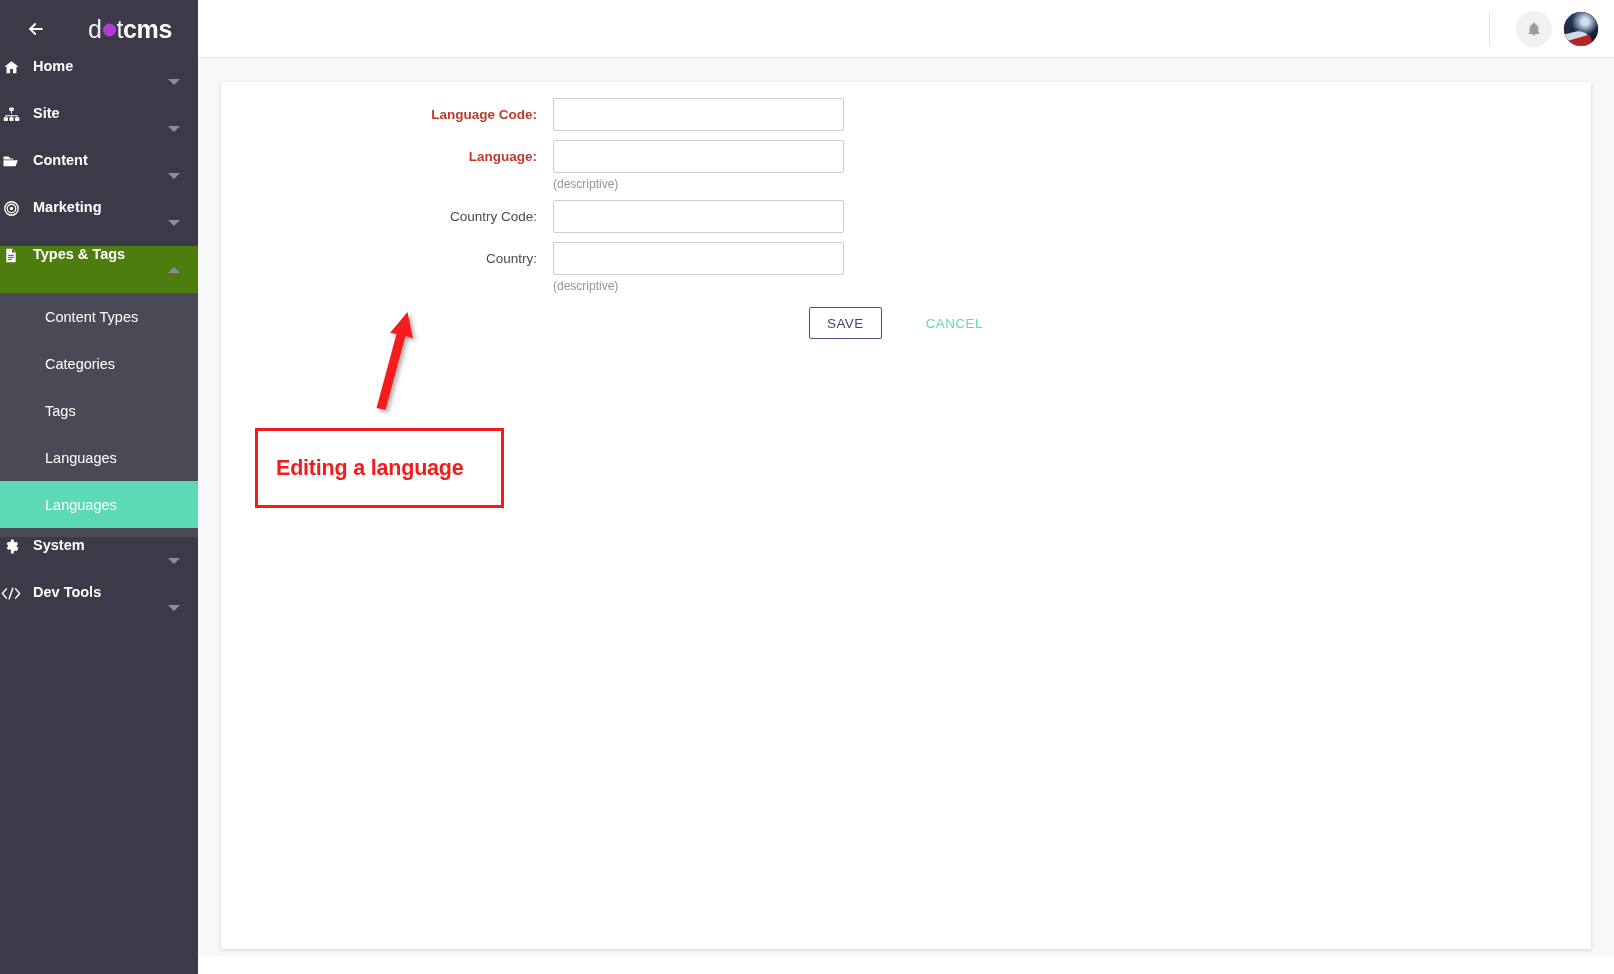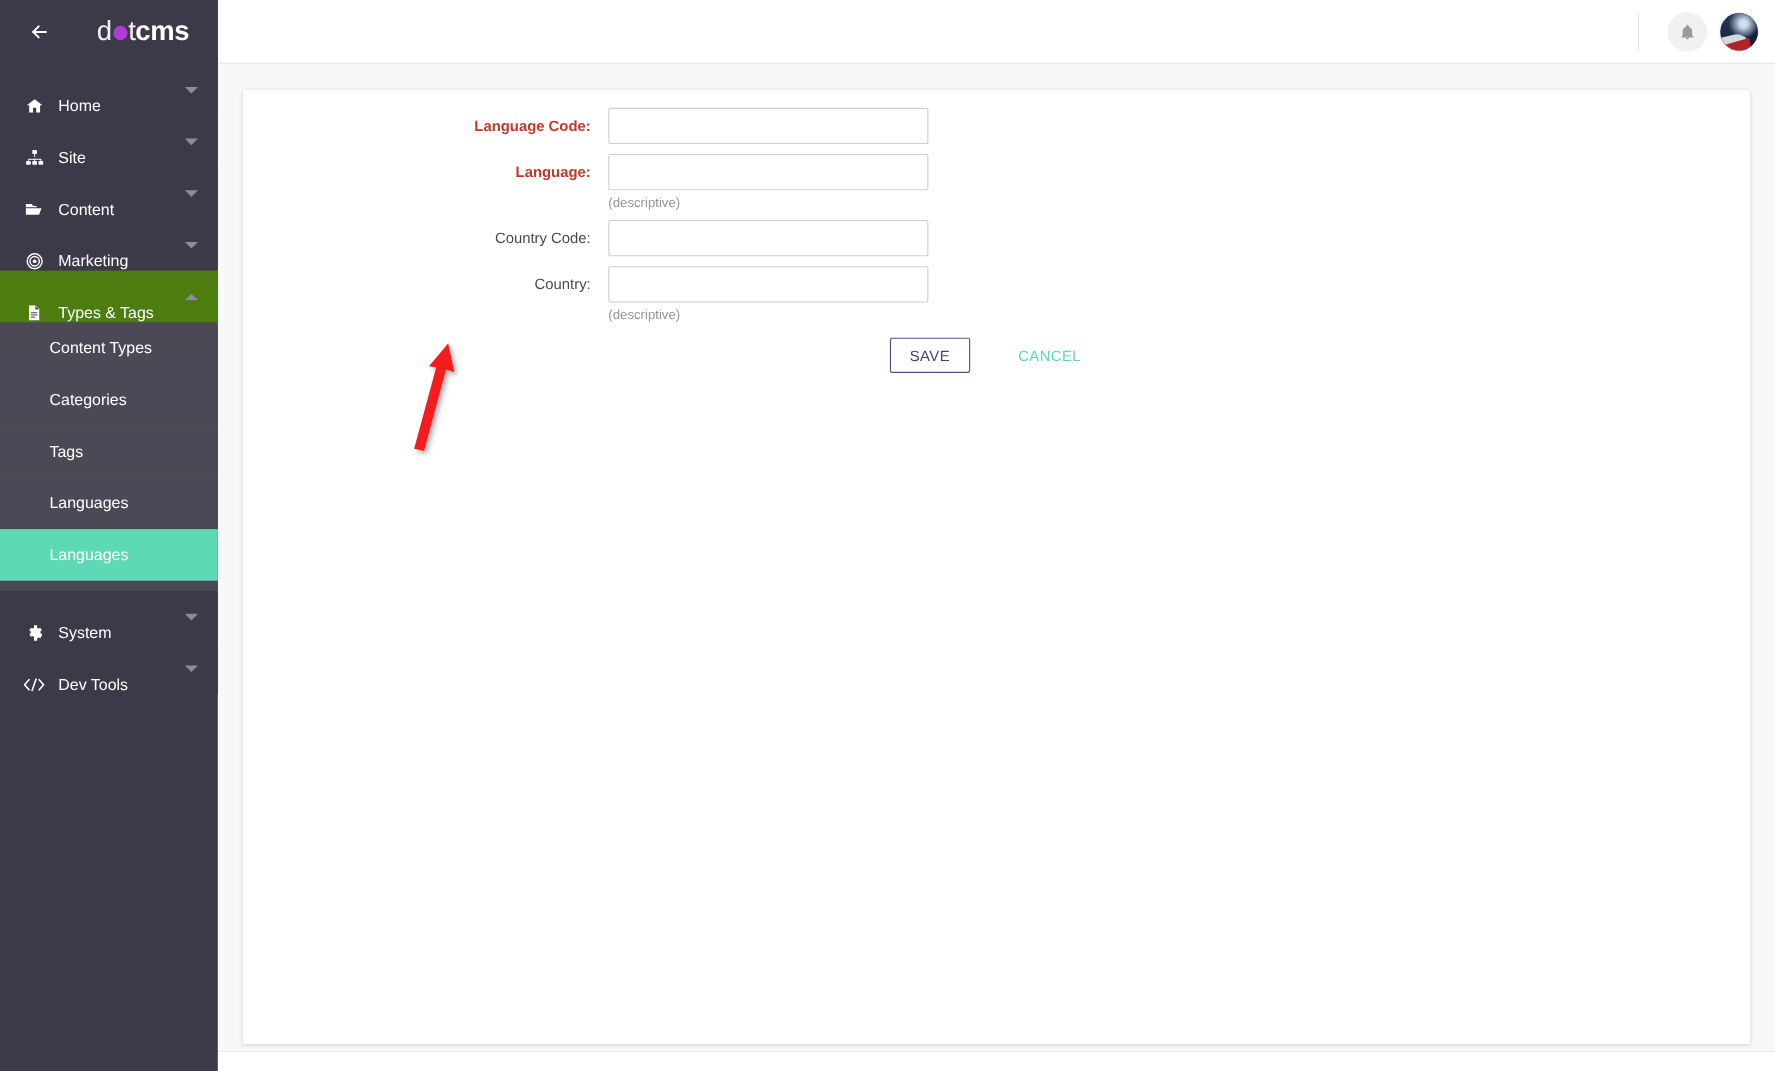--- a/index.html
+++ b/index.html
@@ -71,26 +71,25 @@
     top: 1px;
   }
 
   .nav { padding: 0; }
 
   .nav-group { background: #3c3a49; }
   .nav-group.expanded { background: #4d7c0f; }
 
   .nav-item {
     display: flex;
-    align-items: flex-end;
+    align-items: flex-start;
     height: 47px;
-    padding-left: 20px;
     color: #ffffff;
     font-size: 14.5px;
-    font-weight: 400;
+    font-weight: 700;
     cursor: pointer;
     position: relative;
     user-select: none;
   }
   .nav-item .ic {
     width: 22px;
     height: 18px;
     margin-right: 11px;
     display: flex;
     align-items: center;
@@ -535,15 +534,18 @@
       <defs>
         <filter id="softsh" x="-40%" y="-40%" width="190%" height="190%">
           <feDropShadow dx="2.5" dy="2.5" stdDeviation="2.2" flood-color="#666" flood-opacity="0.55"></feDropShadow>
         </filter>
       </defs>
       <g filter="url(#softsh)">
         <path d="M16.5 108 L36.5 34 L30 33 L47.5 12 L53 38.5 L45.5 36 L25.5 110 Z" fill="#f41b1b"></path>
       </g>
     </svg>
 
+    <div class="annot-box">
+      <span>Editing a language</span>
+    </div>
   </div>
 
 </div>
 
 </body></html>

